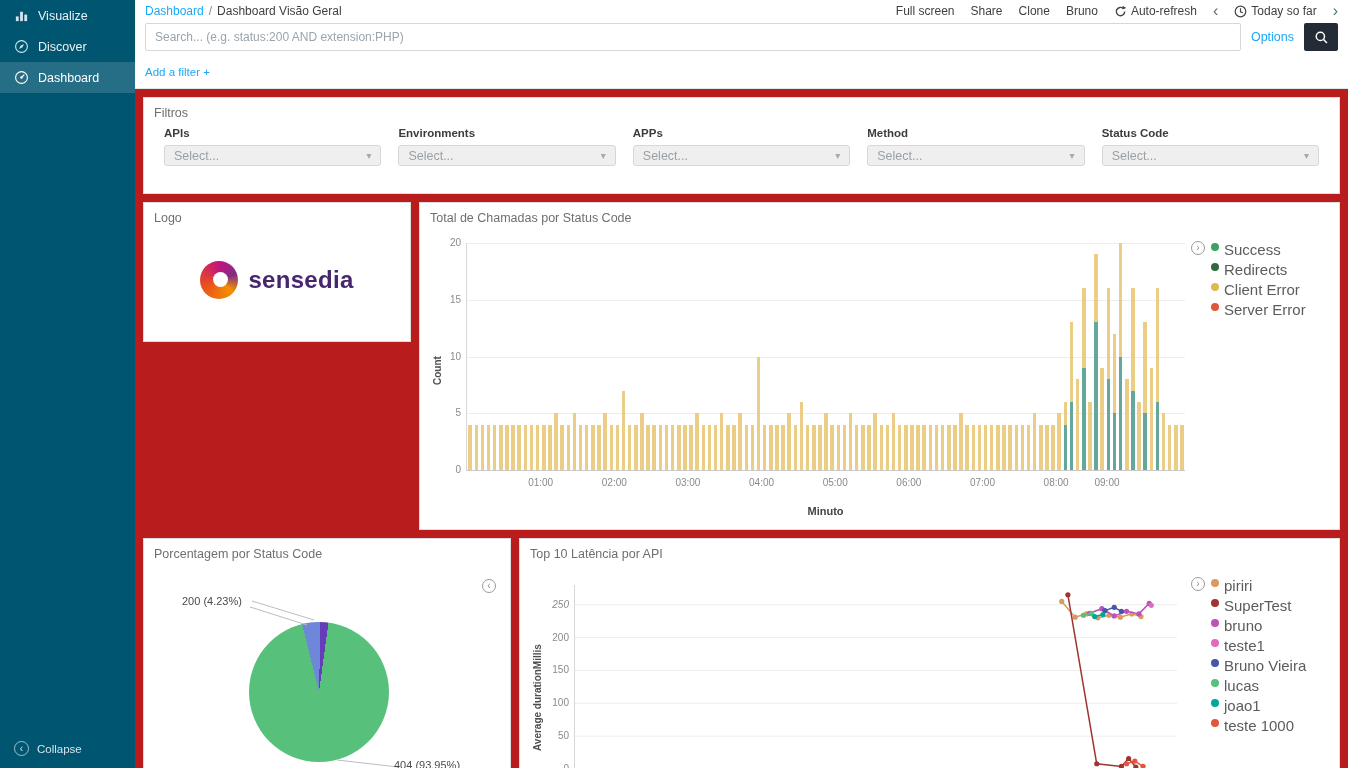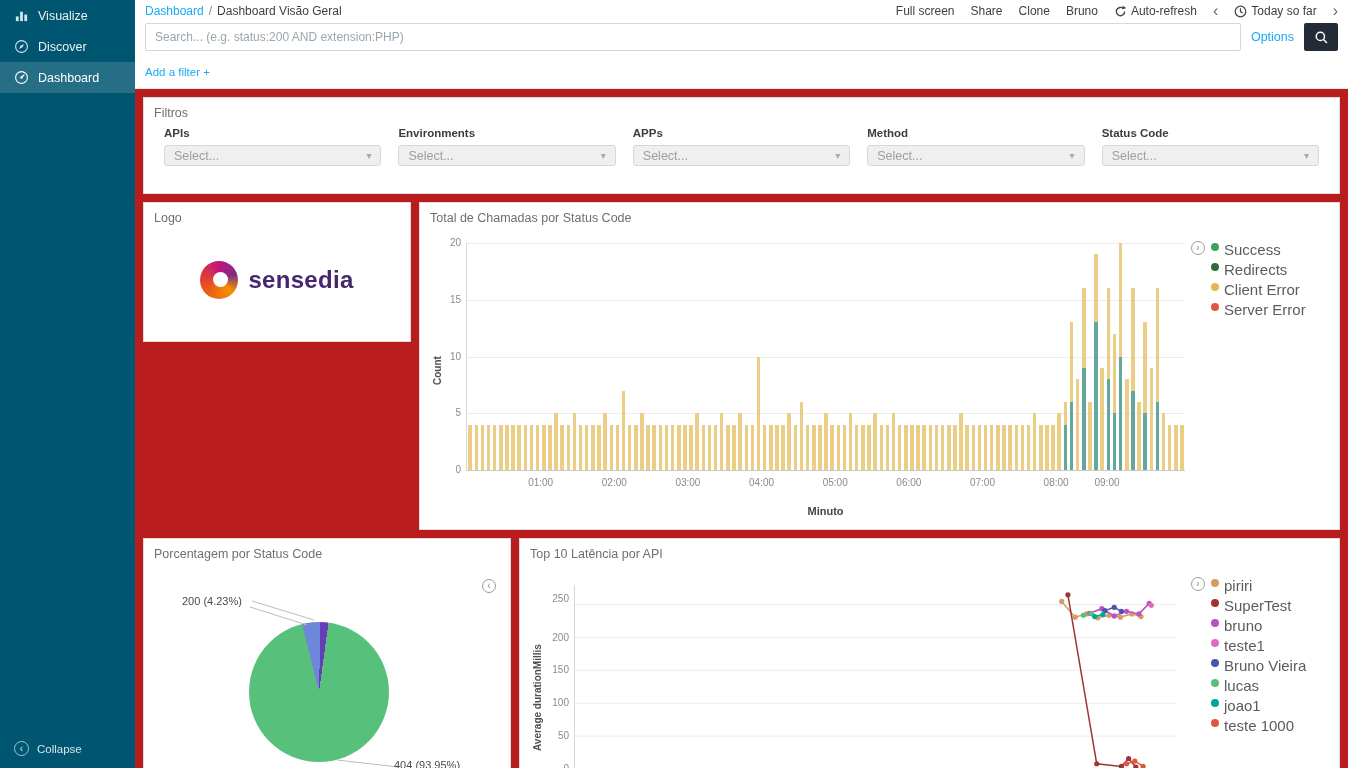--- a/index.html
+++ b/index.html
@@ -475,21 +475,21 @@
                 <polyline points="508.4,30.2 516.6,28.3" fill="none" stroke="#57c17b" stroke-width="1.5"></polyline>
                 <circle cx="508.35555555555555" cy="30.228571428571428" r="2.6" fill="#57c17b"></circle>
                 <circle cx="516.5880341880342" cy="28.257142857142867" r="2.6" fill="#57c17b"></circle>
                 <polyline points="519.7,31.5 527.9,29.6" fill="none" stroke="#00a69b" stroke-width="1.5"></polyline>
                 <circle cx="519.6752136752137" cy="31.542857142857144" r="2.6" fill="#00a69b"></circle>
                 <circle cx="527.9076923076923" cy="29.571428571428555" r="2.6" fill="#00a69b"></circle>
                 <polyline points="551.6,178.7 559.8,176.1 568.0,181.4" fill="none" stroke="#e0573e" stroke-width="1.5"></polyline>
                 <circle cx="551.5760683760684" cy="178.74285714285713" r="2.6" fill="#e0573e"></circle>
                 <circle cx="559.8085470085471" cy="176.1142857142857" r="2.6" fill="#e0573e"></circle>
                 <circle cx="568.0410256410256" cy="181.37142857142857" r="2.6" fill="#e0573e"></circle>
-              </svg><div class="ytick" style="top: 178px;">0</div><div class="ytick" style="top: 145.143px;">50</div><div class="ytick" style="top: 112.286px;">100</div><div class="ytick" style="top: 79.4286px;">150</div><div class="ytick" style="top: 46.5714px;">200</div><div class="ytick" style="top: 8px;">250</div></div>
+              </svg><div class="ytick" style="top: 178px;">0</div><div class="ytick" style="top: 145.143px;">50</div><div class="ytick" style="top: 112.286px;">100</div><div class="ytick" style="top: 79.4286px;">150</div><div class="ytick" style="top: 46.5714px;">200</div><div class="ytick" style="top: 14px; font-style: italic;">250</div></div>
           <div class="chart-legend lat-legend">
             <div class="legend-toggle">›</div>
             <div class="legend-items" id="line-legend-items">
                 <div class="legend-item">
                   <span class="legend-dot" style="background: rgb(216, 155, 95);"></span>
                   <span class="legend-label">piriri</span>
                 </div>
                 <div class="legend-item">
                   <span class="legend-dot" style="background: rgb(158, 53, 51);"></span>
                   <span class="legend-label">SuperTest</span>

